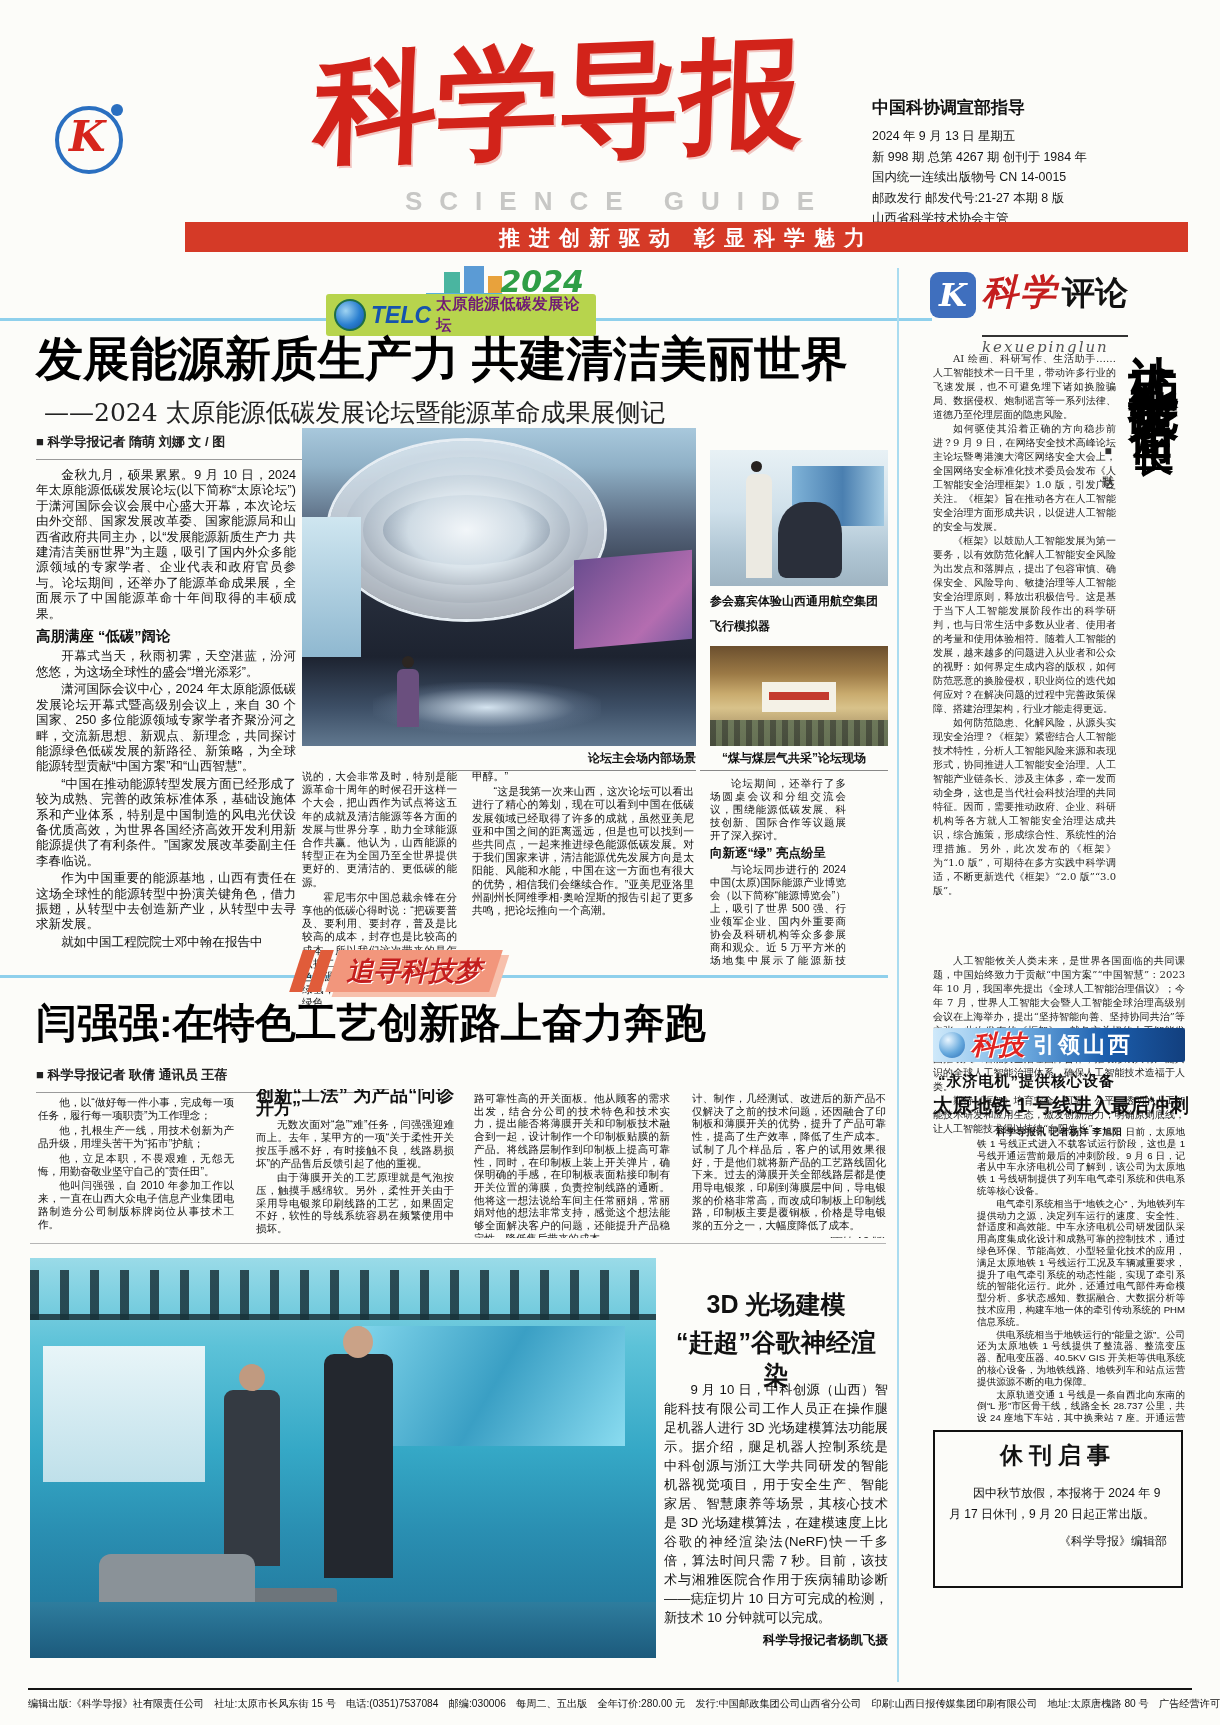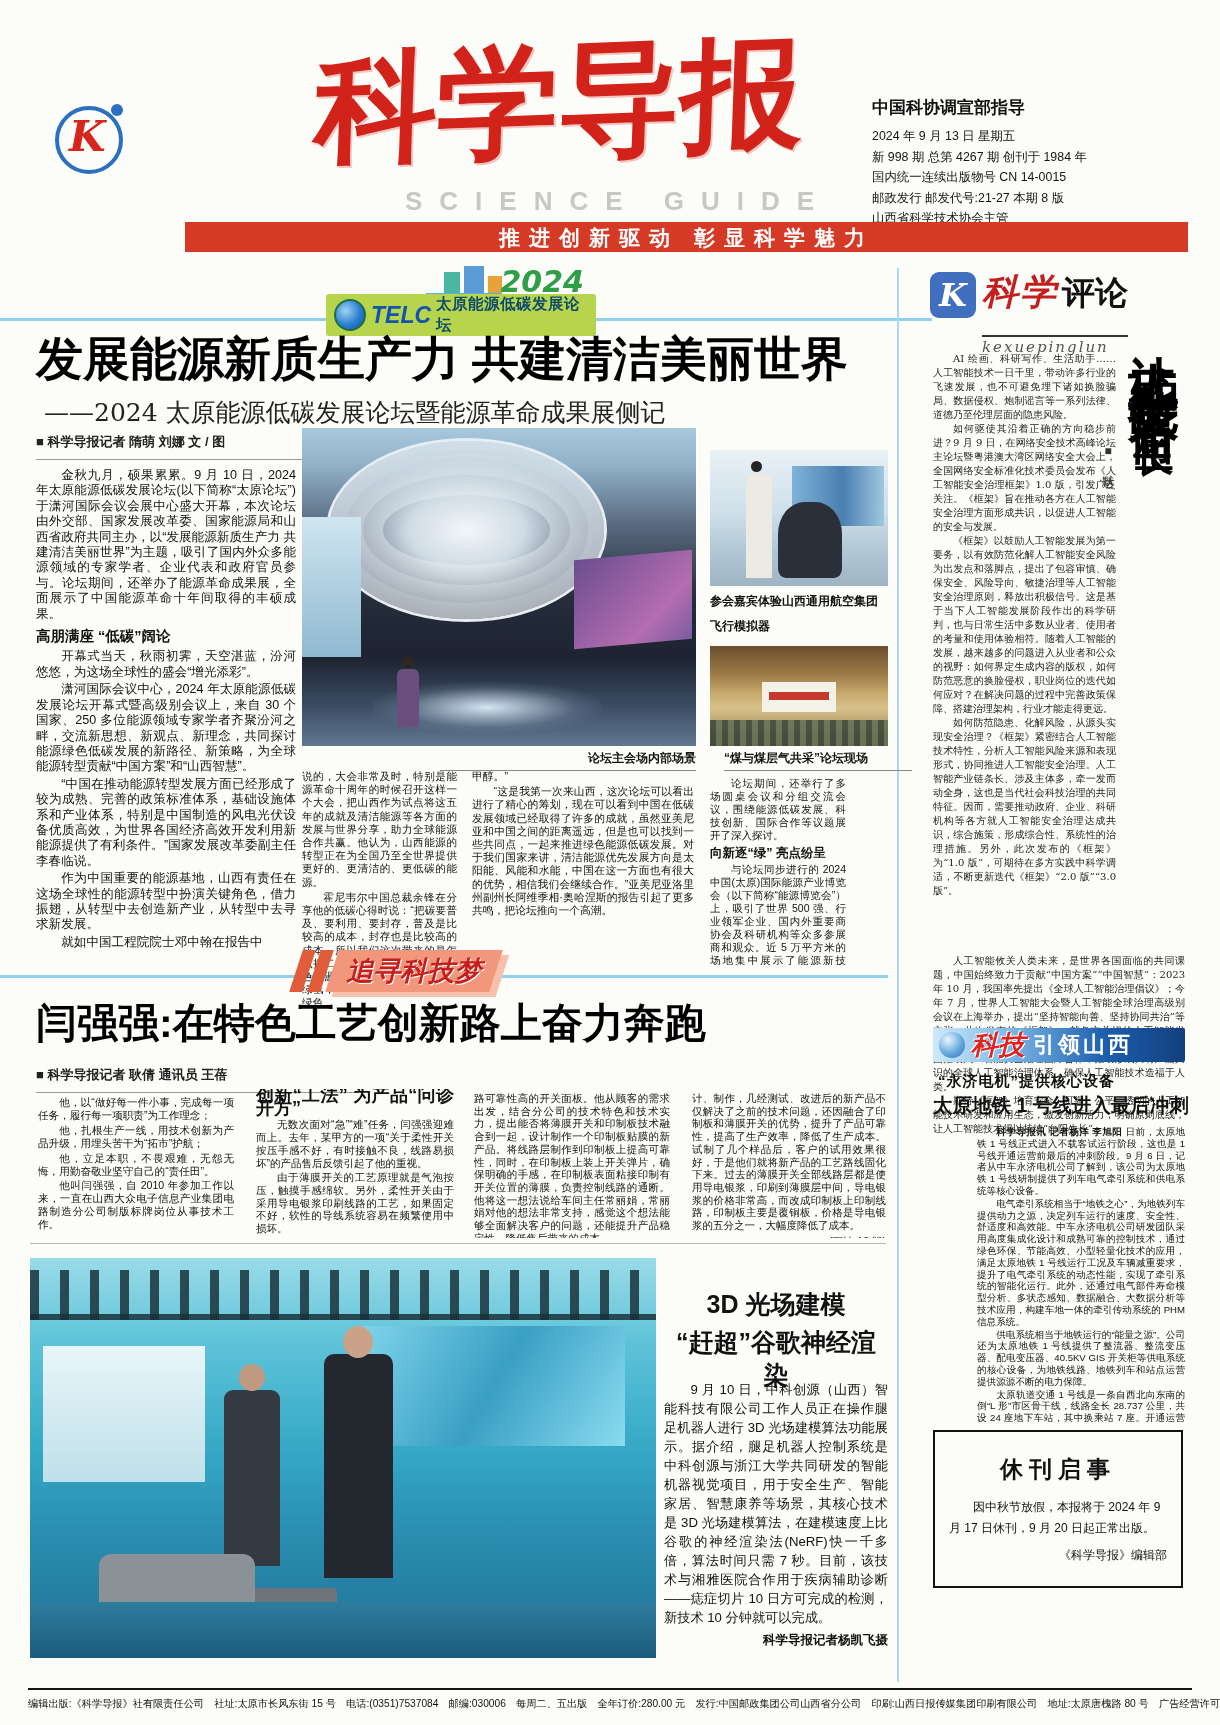--- a/index.html
+++ b/index.html
@@ -41,21 +41,21 @@
   #rule-dream{left:30px;top:1243px;width:856px;height:1px;background:#b5b5b5;}
   #footer-rule{left:28px;top:1688px;width:1164px;height:2px;background:#151515;}
 
   
   #telc{left:326px;top:264px;width:270px;height:72px;}
   #telc-bar{position:absolute;left:0;bottom:0;width:100%;height:42px;background:#b7d44d;border-radius:3px;
             display:flex;align-items:center;padding:0 8px;box-sizing:border-box;}
   #telc-globe{width:28px;height:28px;border-radius:50%;background:radial-gradient(circle at 35% 35%,#9fd4f2,#2a7fd0 55%,#134f9b);
               border:2px solid #1e6e46;flex:0 0 auto;}
   #telc-code{font:italic bold 23px "Liberation Sans",sans-serif;color:#1553ae;margin-left:5px;}
-  #telc-name{font-size:15.5px;font-weight:bold;color:#0c4a6e;margin-left:5px;letter-spacing:0.5px;}
+  #telc-name{font-size:15.5px;font-weight:bold;color:#701a75;margin-left:5px;letter-spacing:0.5px;}
   #telc-year{position:absolute;right:12px;top:0;font:italic bold 30px "DejaVu Sans",sans-serif;color:#2f9e46;
              text-shadow:1.5px 1.5px 0 #fff;}
   .bldg{position:absolute;}
   #bldg1{left:118px;top:8px;width:16px;height:22px;background:#4ab5a0;}
   #bldg2{left:138px;top:2px;width:20px;height:28px;background:#5b9bd5;}
   #bldg3{left:162px;top:12px;width:14px;height:18px;background:#e8a23c;}
   #bldg-base{left:100px;top:29px;width:90px;height:3px;background:#58b0d8;}
 
   
   #lead-headline{left:36px;top:328px;width:860px;font-size:47px;font-weight:bold;white-space:nowrap;color:#000;}
@@ -68,21 +68,21 @@
   #a1c1 .subh{font-size:14.5px;margin:7px 0 5px;}
   #a1c2{left:302px;top:770px;width:155px;height:242px;font-size:10.6px;line-height:13.2px;overflow:hidden;}
   #a1c3{left:472px;top:770px;width:222px;height:242px;font-size:10.8px;line-height:13.2px;overflow:hidden;}
   #a1c4{left:710px;top:777px;width:136px;height:188px;font-size:10.5px;line-height:12.9px;overflow:hidden;}
   #a1c4 .subh{font-size:12.5px;margin:5px 0 4px;}
   .jump{text-align:right;font-size:10.5px;margin-top:3px;}
 
   .caption{font-size:12px;font-weight:bold;color:#111;}
   #cap-main{left:440px;top:750px;width:256px;text-align:right;border-bottom:1px solid #888;padding-bottom:3px;}
   #cap-sim{left:710px;top:589px;width:178px;line-height:25px;}
-  #cap-hall{left:724px;top:750px;width:188px;text-align:left;border-bottom:1px solid #888;padding-bottom:3px;}
+  #cap-hall{left:700px;top:750px;width:188px;text-align:center;border-bottom:1px solid #888;padding-bottom:3px;}
 
   
   .photo{position:absolute;overflow:hidden;}
   #photo-main{left:302px;top:428px;width:394px;height:318px;
     background:linear-gradient(180deg,#a8c8dc 0%,#8fb0c6 12%,#55647a 32%,#252c3a 54%,#1d2330 72%,#3d4f66 88%,#61788f 100%);}
   #photo-main .rings{position:absolute;left:6%;top:3%;width:70%;height:56%;border-radius:50%;
     border:3px solid #e6edf3;
     box-shadow:inset 0 0 0 16px rgba(232,239,245,.18),inset 0 0 0 34px rgba(232,239,245,.30),inset 0 0 0 54px rgba(232,239,245,.45);
     background:radial-gradient(ellipse at center,#f2f6f9 0%,#cfdbe4 30%,rgba(120,140,160,.25) 62%,transparent 72%);}
   #photo-main .wall-left{position:absolute;left:0;top:28%;width:15%;height:44%;
@@ -172,21 +172,21 @@
     background:radial-gradient(circle at 35% 30%,#eaf6ff,#66a9dd 55%,#2a6db5);}
   #metro-brand-red{font:italic bold 27px "DejaVu Serif",serif;color:#e02321;margin-left:6px;
     text-shadow:1px 1px 0 #fff,-1px -1px 0 #fff;}
   #metro-brand-white{font-size:22px;font-weight:bold;color:#fff;letter-spacing:3px;margin-left:8px;}
   #metro-kicker{left:938px;top:1072px;font-size:15px;font-weight:bold;letter-spacing:1px;}
   #metro-headline{left:933px;top:1092px;width:252px;font-size:19.5px;font-weight:bold;white-space:nowrap;}
   #metro-body{left:933px;top:1126px;width:252px;height:296px;font-size:9.6px;line-height:11.8px;overflow:hidden;}
   #metro-body p{margin-bottom:1px;margin-left:44px;}
 
   
-  #notice{left:933px;top:1430px;width:250px;height:158px;border:2px solid #111;box-sizing:border-box;padding:18px 14px;}
+  #notice{left:933px;top:1430px;width:250px;height:158px;border:2px solid #111;box-sizing:border-box;padding:4px 14px;}
   #notice-title{text-align:center;font-size:23px;font-weight:bold;letter-spacing:6px;margin-top:4px;}
   #notice-body{font-size:12px;line-height:21px;margin-top:12px;}
   #notice-sign{text-align:right;font-size:12px;margin-top:8px;}
 
   
   #footer-text{left:28px;top:1697px;width:1164px;font-size:10.2px;color:#111;white-space:nowrap;letter-spacing:0;}
 </style>
 </head>
 <body>
 

